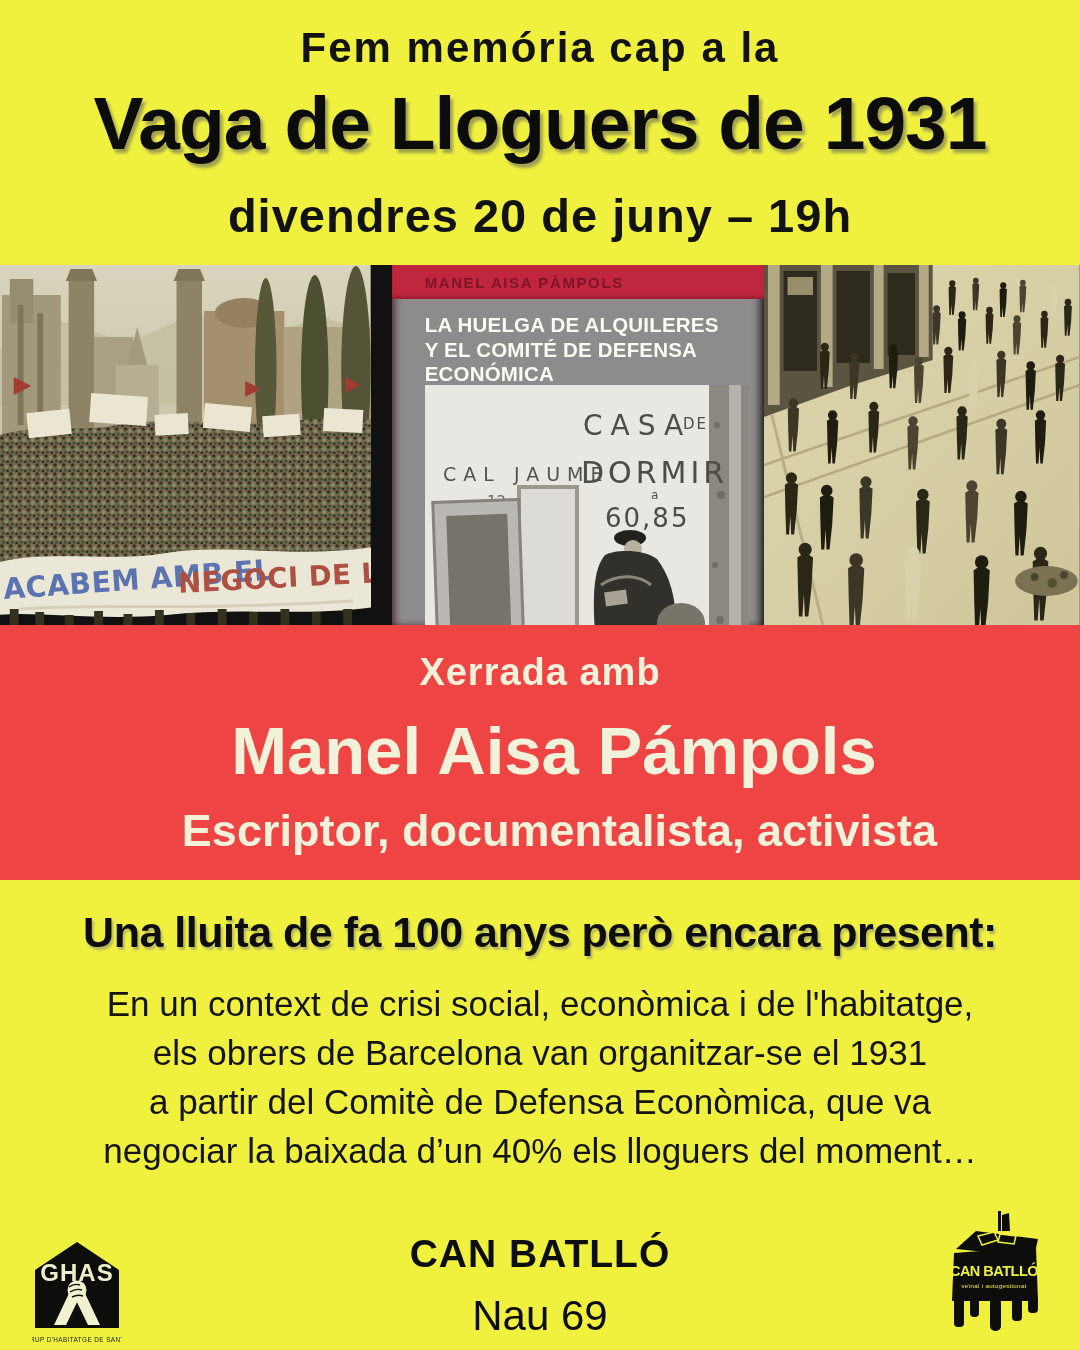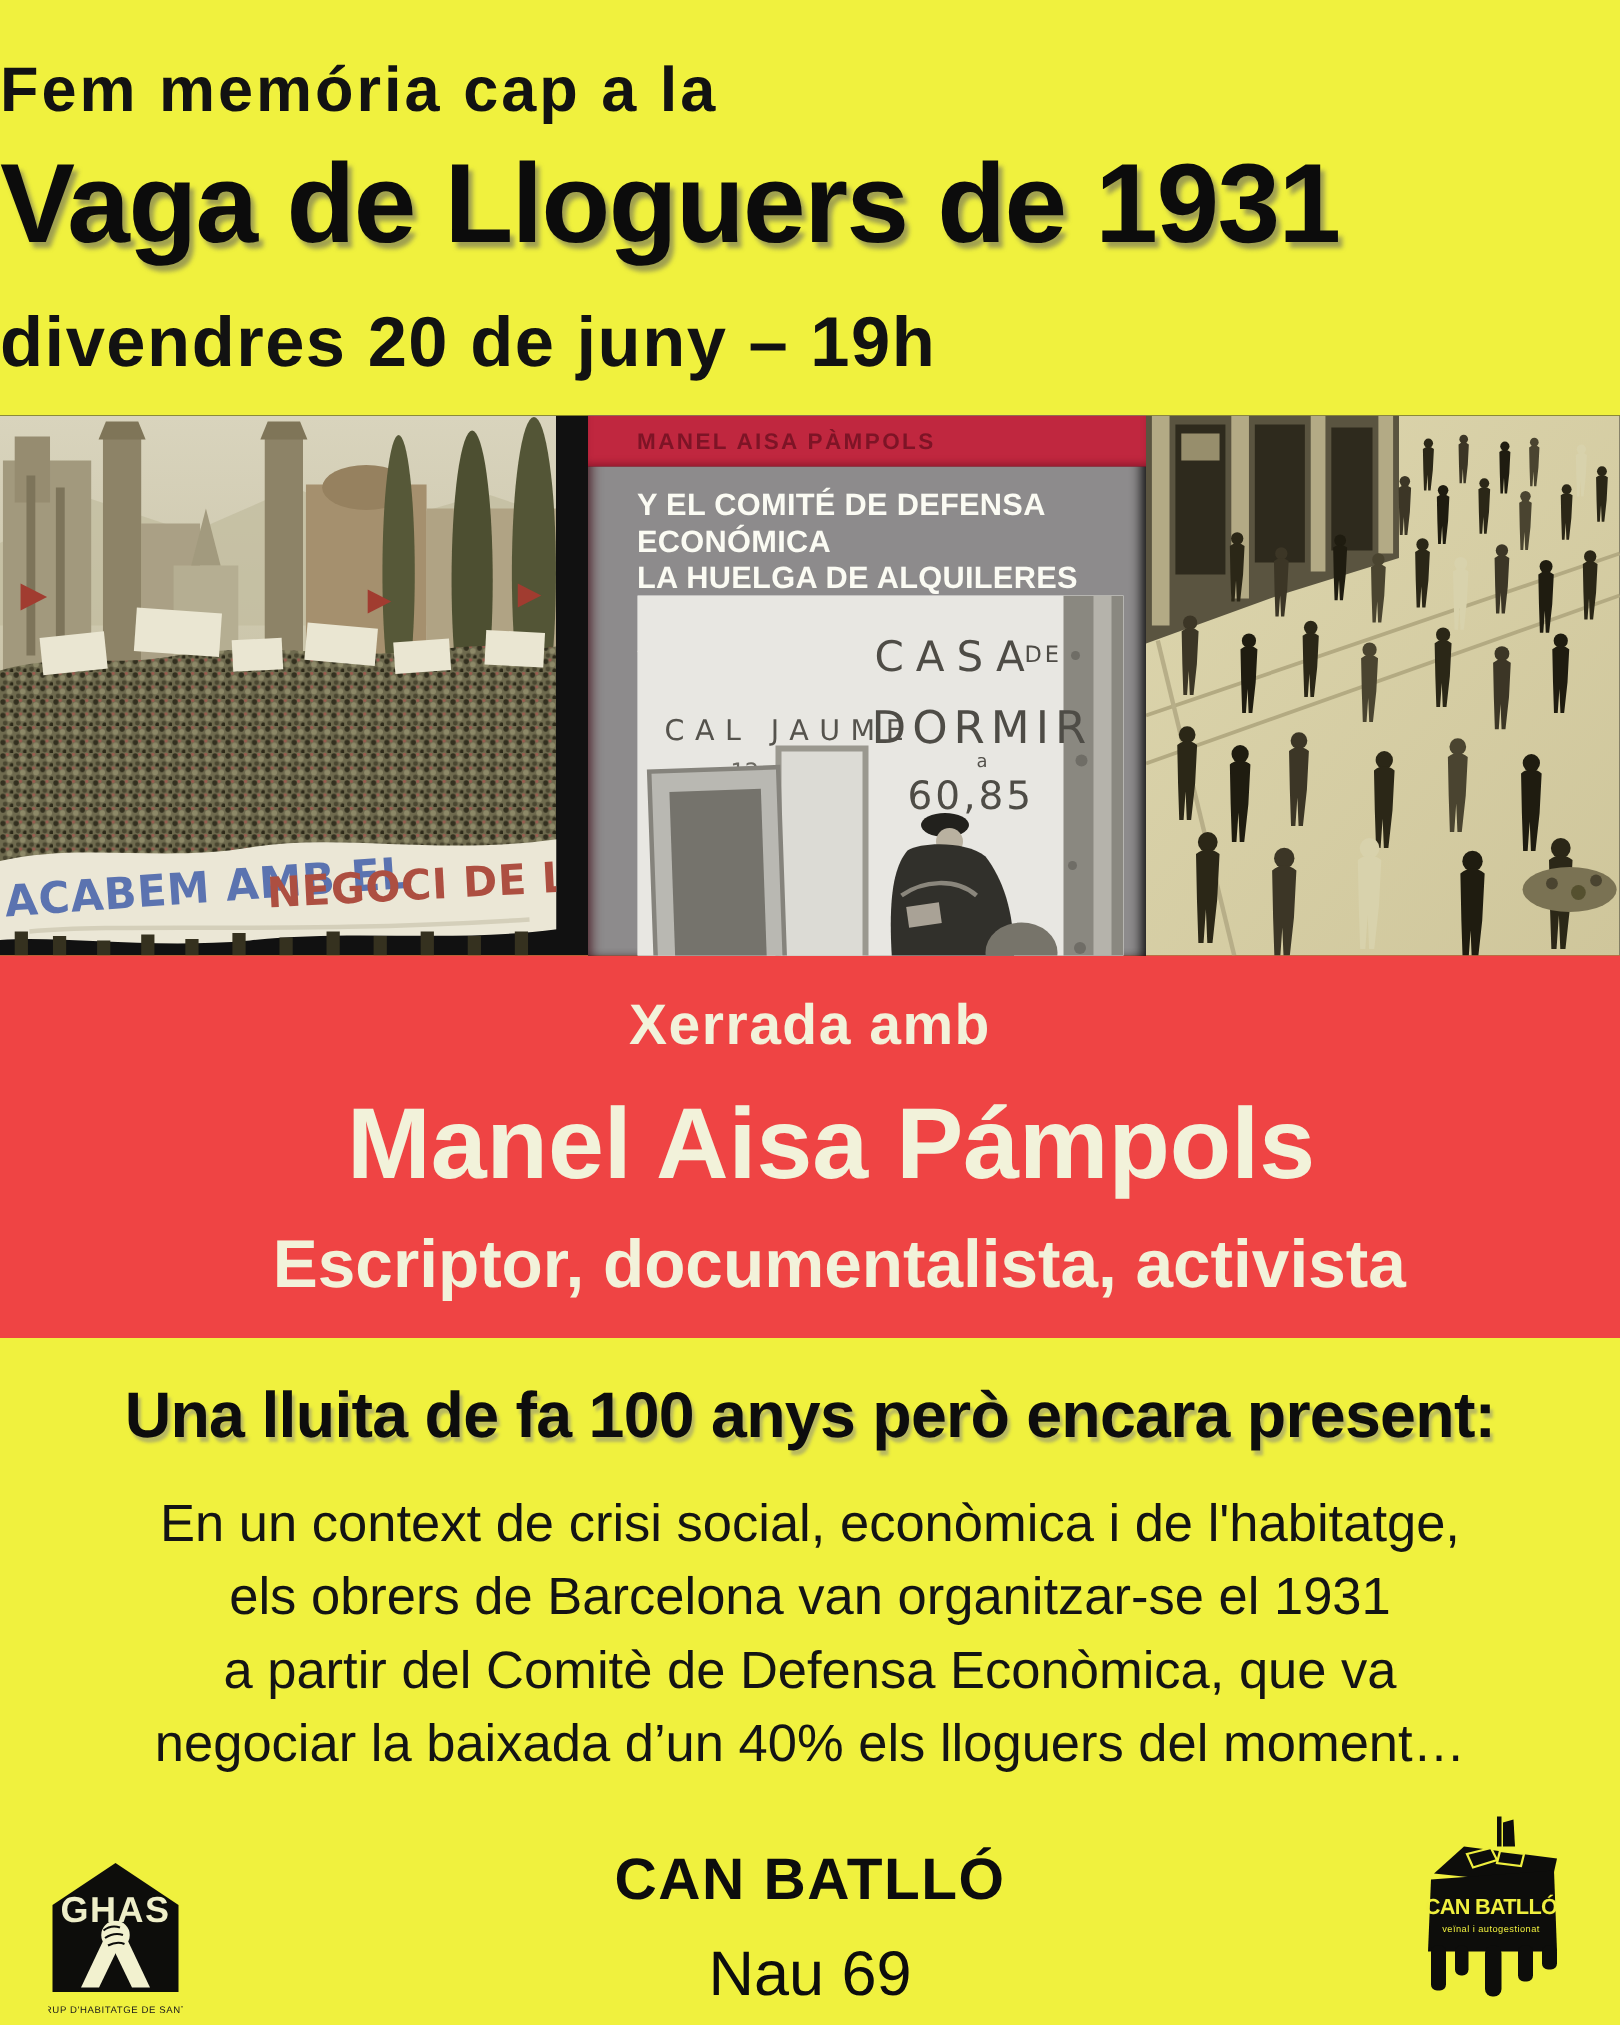--- a/index.html
+++ b/index.html
@@ -2,21 +2,21 @@
 <html><head>
 <meta charset="utf-8">
 <style>
   html,body{margin:0;padding:0;background:#888;}
   .poster{
     position:relative;width:1080px;height:1350px;margin:0 auto;
     background:#F0F13E;overflow:hidden;
     font-family:"Liberation Sans",sans-serif;color:#111;
   }
   
-  .top{height:265px;margin-top:12px;}
+  .top{height:265px;text-align:center;}
   .kicker{padding-top:24px;font-size:42px;font-weight:700;letter-spacing:2px;color:#121212;}
   .title{margin:8px 0 0;font-size:75px;font-weight:800;letter-spacing:-1px;color:#0c0c0c;
          text-shadow:3px 4px 3px rgba(95,95,95,.55);}
   .date{margin-top:22px;font-size:47px;font-weight:700;letter-spacing:1px;color:#121212;}
   
   .strip{display:flex;height:360px;background:#111;}
   .ph{position:relative;overflow:hidden;height:360px;}
   .ph svg{display:block;width:100%;height:100%;}
   .ph-demo{width:378px;}
   .ph-book{width:380px;background:#8d8b8c;box-shadow:inset 6px 0 8px -4px rgba(60,5,15,.8), inset -7px 0 8px -4px rgba(0,0,0,.9);margin-left:21px;}
@@ -128,22 +128,22 @@
             <rect x="350" y="344" width="9" height="16"></rect>
         </g>
       </svg>
     </div>
 
     <div class="ph ph-book">
       <div class="cover-red">
         <span class="cover-author">MANEL AISA PÀMPOLS</span>
       </div>
       <div class="cover-title">
+        <div>LA HUELGA DE ALQUILERES</div>
         <div>Y EL COMITÉ DE DEFENSA ECONÓMICA</div>
-        <div>LA HUELGA DE ALQUILERES</div>
       </div>
       <div class="cover-sub">
         <div>BARCELONA, ABRIL-DICIEMBRE DE 1931</div>
         <div>SINDICATO DE LA CONSTRUCCIÓN DE CNT</div>
       </div>
       <div class="cover-photo">
         <svg viewBox="0 0 324 260" preserveAspectRatio="none">
           <rect width="324" height="260" fill="#e8e7e2"></rect>
           <rect x="284" y="0" width="40" height="260" fill="#8a8880"></rect>
           <rect x="304" y="0" width="12" height="260" fill="#b5b3ab"></rect>

